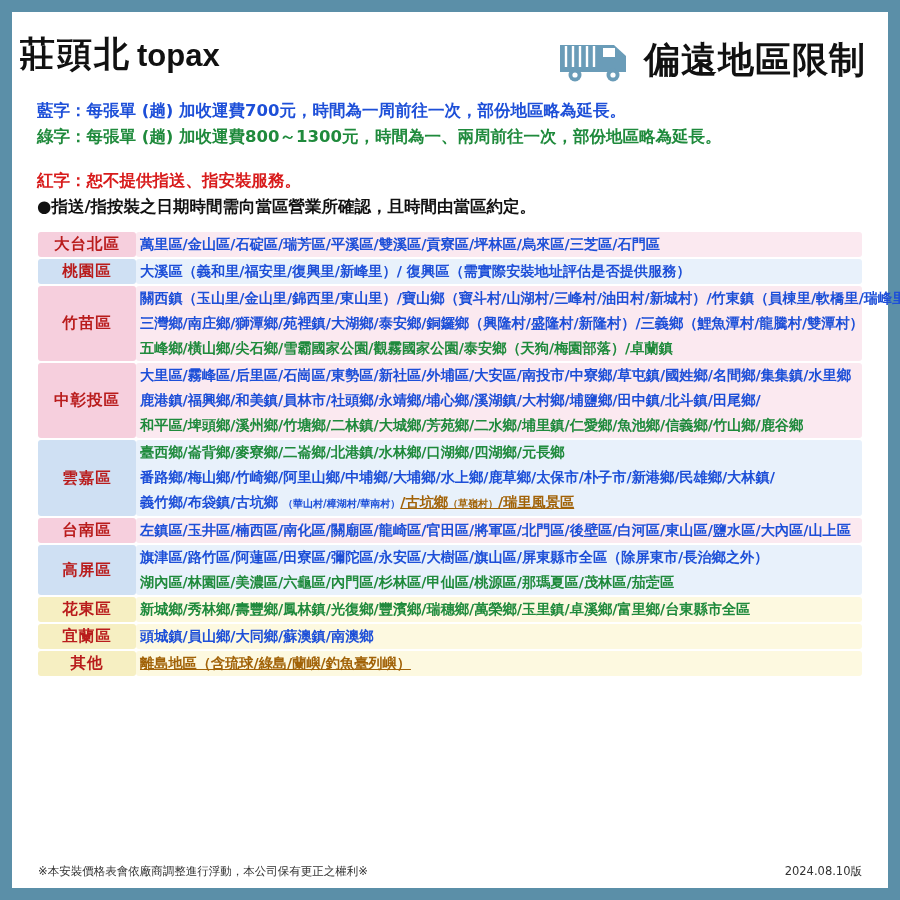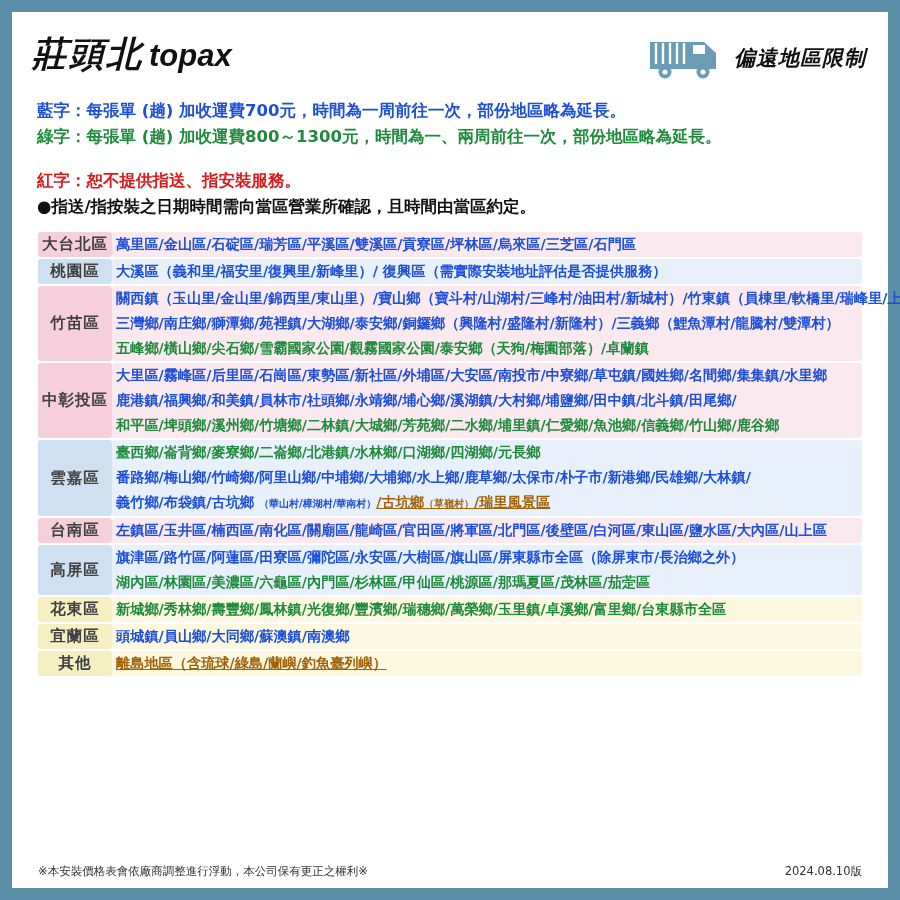--- a/index.html
+++ b/index.html
@@ -22,23 +22,22 @@
     background: #ffffff;
     box-sizing: border-box;
     padding: 0;
   }
   
   .header {
     position: relative;
     height: 84px;
     display: flex;
     align-items: center;
-    padding: 0 20px;
-    box-sizing: border-box;
-    font-style: italic;
+    padding: 0 8px;
+    box-sizing: border-box;
   }
   .brand {
     display: flex;
     align-items: baseline;
     gap: 6px;
   }
   .brand-cn {
     font-family: "DejaVu Serif", "Liberation Serif", serif;
     font-size: 35px;
     font-weight: bold;
@@ -60,21 +59,21 @@
     align-items: center;
     gap: 14px;
   }
   .truck-icon {
     width: 72px;
     height: 44px;
     position: relative;
   }
   .title-main {
     font-family: "DejaVu Serif", "Liberation Serif", serif;
-    font-size: 21px;
+    font-size: 36px;
     font-weight: bold;
     color: #111;
     letter-spacing: 1px;
   }
   
   .notes {
     padding: 2px 26px 6px 25px;
     box-sizing: border-box;
   }
   .note {
@@ -97,25 +96,25 @@
     border-collapse: separate;
     border-spacing: 0 2px;
     width: 100%;
     table-layout: fixed;
   }
   table.zones td {
     vertical-align: middle;
     padding: 0;
   }
   td.zone-label {
-    width: 74px;
+    width: 98px;
     text-align: center;
     font-size: 15.5px;
     font-weight: bold;
-    color: #404040;
+    color: #b91c1c;
     font-family: Liberation Serif, serif;
     border-radius: 3px;
     letter-spacing: 1px;
     padding: 3px 0;
   }
   td.zone-body {
     padding-left: 8px;
     border-radius: 3px;
   }
   .row-line {

